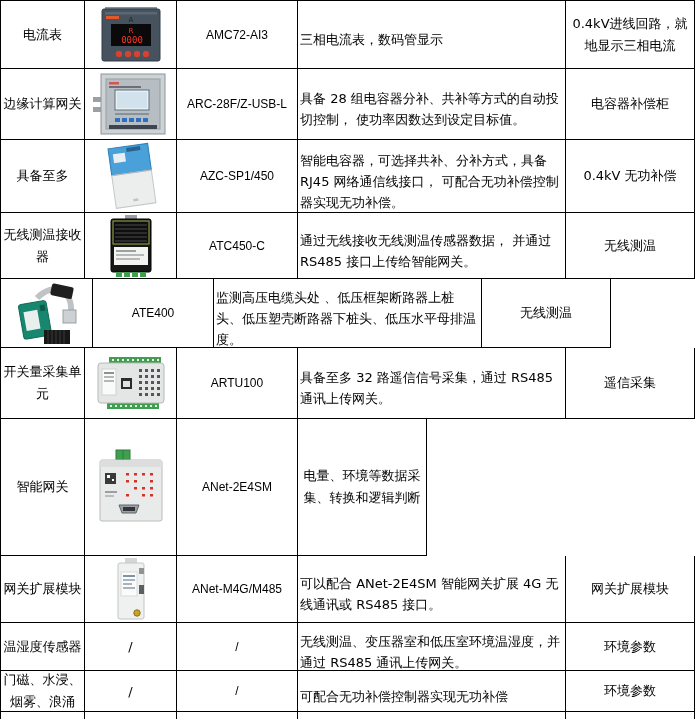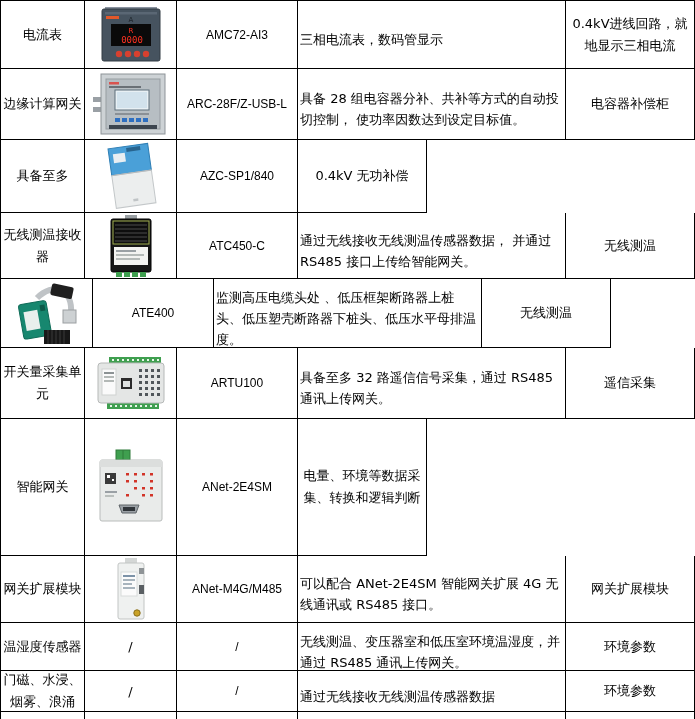--- a/index.html
+++ b/index.html
@@ -88,21 +88,22 @@
         <g transform="rotate(-8 32 35)">
           <rect x="13" y="5" width="40" height="27" fill="#4aa0d8" stroke="#2f7fb5"></rect>
           <rect x="31" y="6.5" width="14" height="4" fill="#27648f"></rect>
           <rect x="17" y="11" width="12" height="9" fill="#e8eef2"></rect>
           <rect x="13" y="32" width="40" height="33" fill="#eceeee" stroke="#c3c7c9"></rect>
           <line x1="13" y1="32" x2="53" y2="32" stroke="#b7bbbd"></line>
           <rect x="31" y="58" width="5" height="2.5" fill="#c0c4c6"></rect>
         </g>
       </svg>
     </div>
-    <div class="cell c3">AZC-SP1/840</div>
+    <div class="cell c3">AZC-SP1/450</div>
+    <div class="cell c4">智能电容器，可选择共补、分补方式，具备 RJ45 网络通信线接口， 可配合无功补偿控制器实现无功补偿。</div>
     <div class="cell c5">0.4kV 无功补偿</div>
   </div>
 
   <div class="row" style="height:66px">
     <div class="cell c1">无线测温接收器</div>
     <div class="cell c2">
       <svg width="56" height="64" viewBox="0 0 56 64">
         <rect x="22" y="1" width="12" height="4" fill="#9aa0a4"></rect>
         <rect x="8" y="5" width="40" height="53" rx="2" fill="#161616" stroke="#000"></rect>
         <rect x="10" y="7" width="36" height="23" fill="#0e0e0e" stroke="#9fae4e" stroke-width="1"></rect>
@@ -278,21 +279,21 @@
     <div class="cell c2">/</div>
     <div class="cell c3">/</div>
     <div class="cell c4">无线测温、变压器室和低压室环境温湿度，并通过 RS485 通讯上传网关。</div>
     <div class="cell c5">环境参数</div>
   </div>
 
   <div class="row" style="height:41px">
     <div class="cell c1">门磁、水浸、烟雾、浪涌</div>
     <div class="cell c2">/</div>
     <div class="cell c3">/</div>
-    <div class="cell c4">通过无线接收无线测温传感器数据</div>
+    <div class="cell c4">可配合无功补偿控制器实现无功补偿</div>
     <div class="cell c5">环境参数</div>
   </div>
 
   <div class="row stub" style="height:7px">
     <div class="cell c1"></div>
     <div class="cell c2"></div>
     <div class="cell c3"></div>
     <div class="cell c4"></div>
     <div class="cell c5"></div>
   </div>

